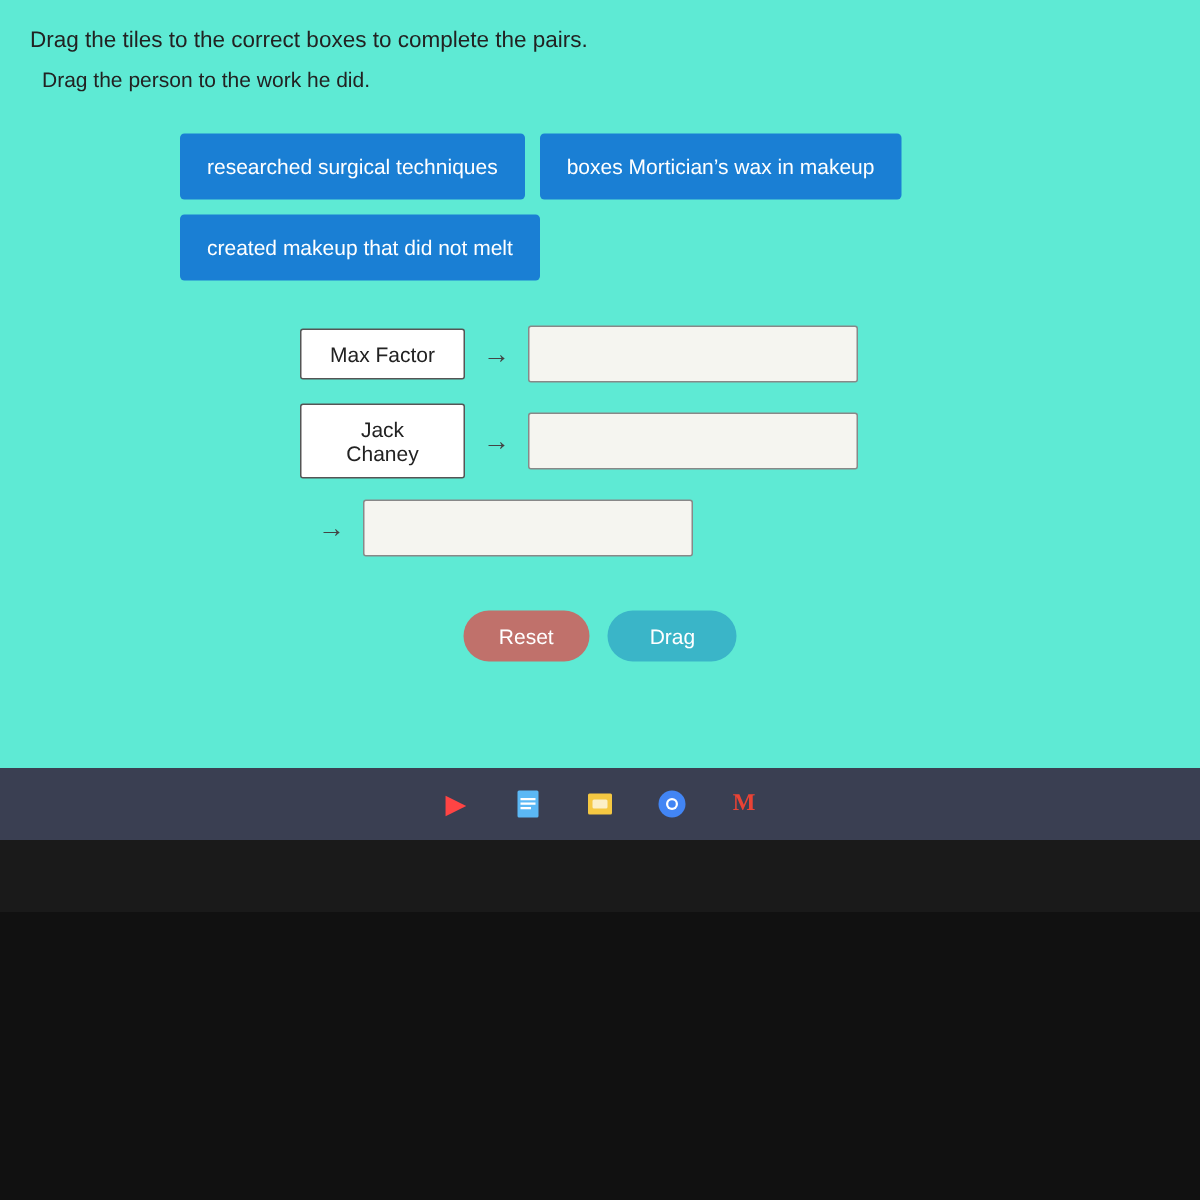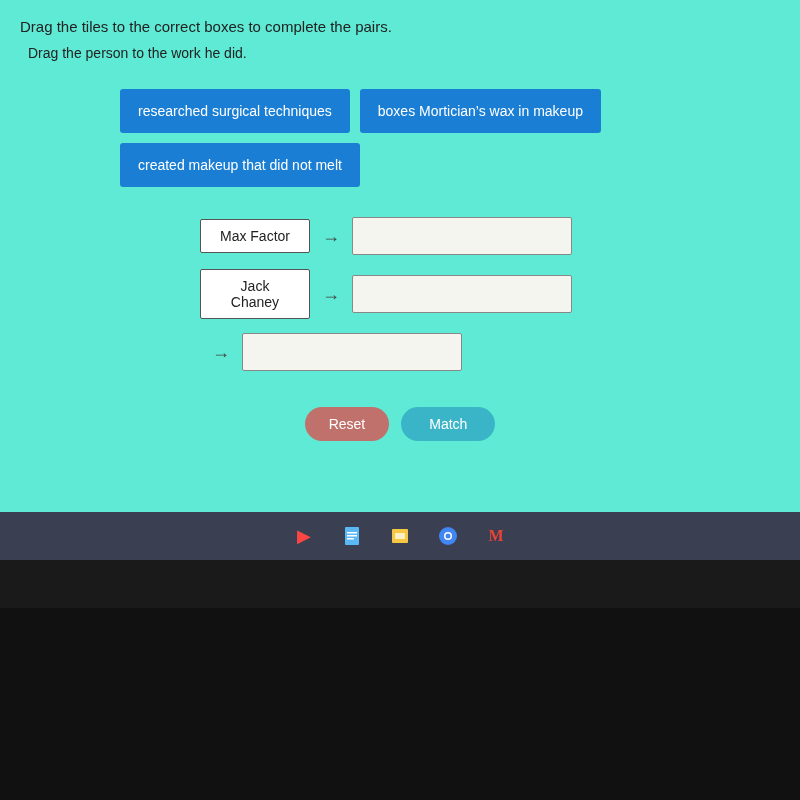--- a/index.html
+++ b/index.html
@@ -204,21 +204,21 @@
       </div>
 
       <div class="match-row">
         <div class="arrow">→</div>
         <div class="drop-box"></div>
       </div>
     </div>
 
     <div class="buttons-row">
       <button class="btn-reset">Reset</button>
-      <button class="btn-next">Match</button>
+      <button class="btn-next">Drag</button>
     </div>
 
     <div class="footer-text">m. All rights reserved.</div>
   </div>
 </div>
 
 <div class="taskbar">
   <div class="taskbar-icon youtube">▶</div>
   <div class="taskbar-icon docs">
     <svg width="22" height="22" viewBox="0 0 22 22" fill="none">

